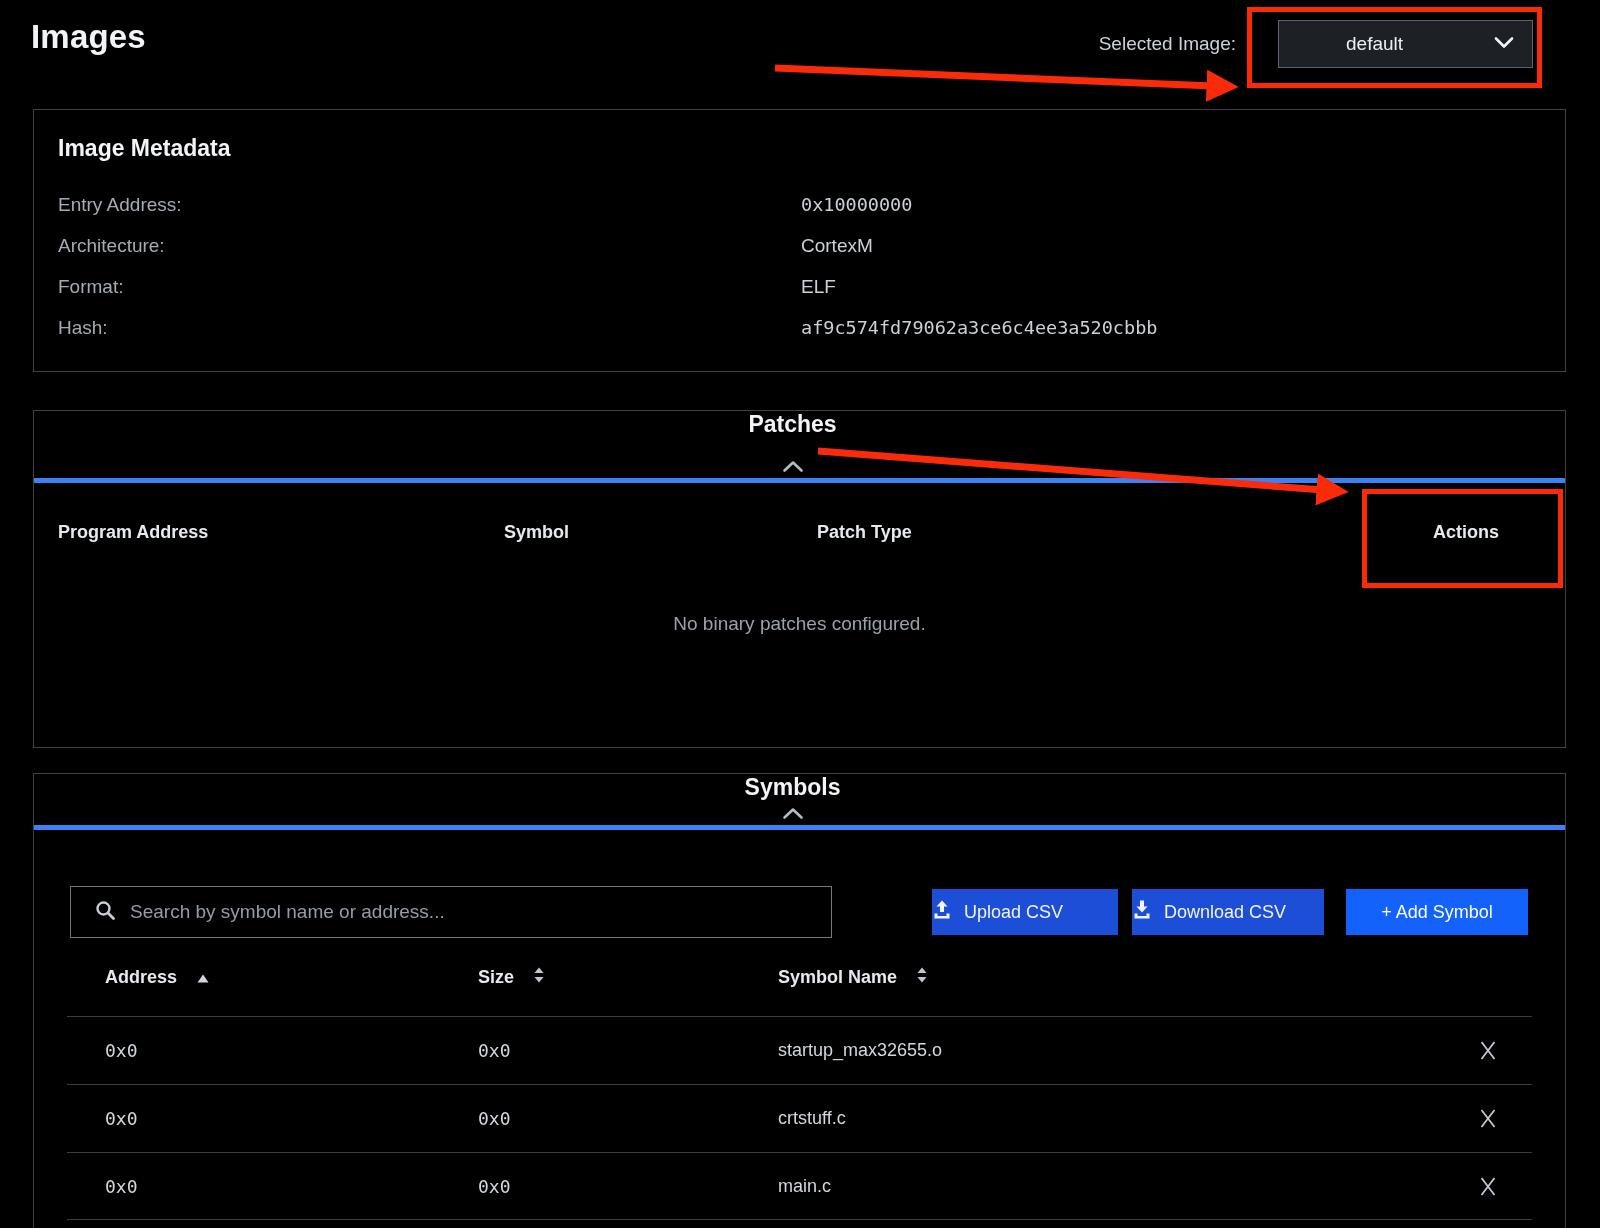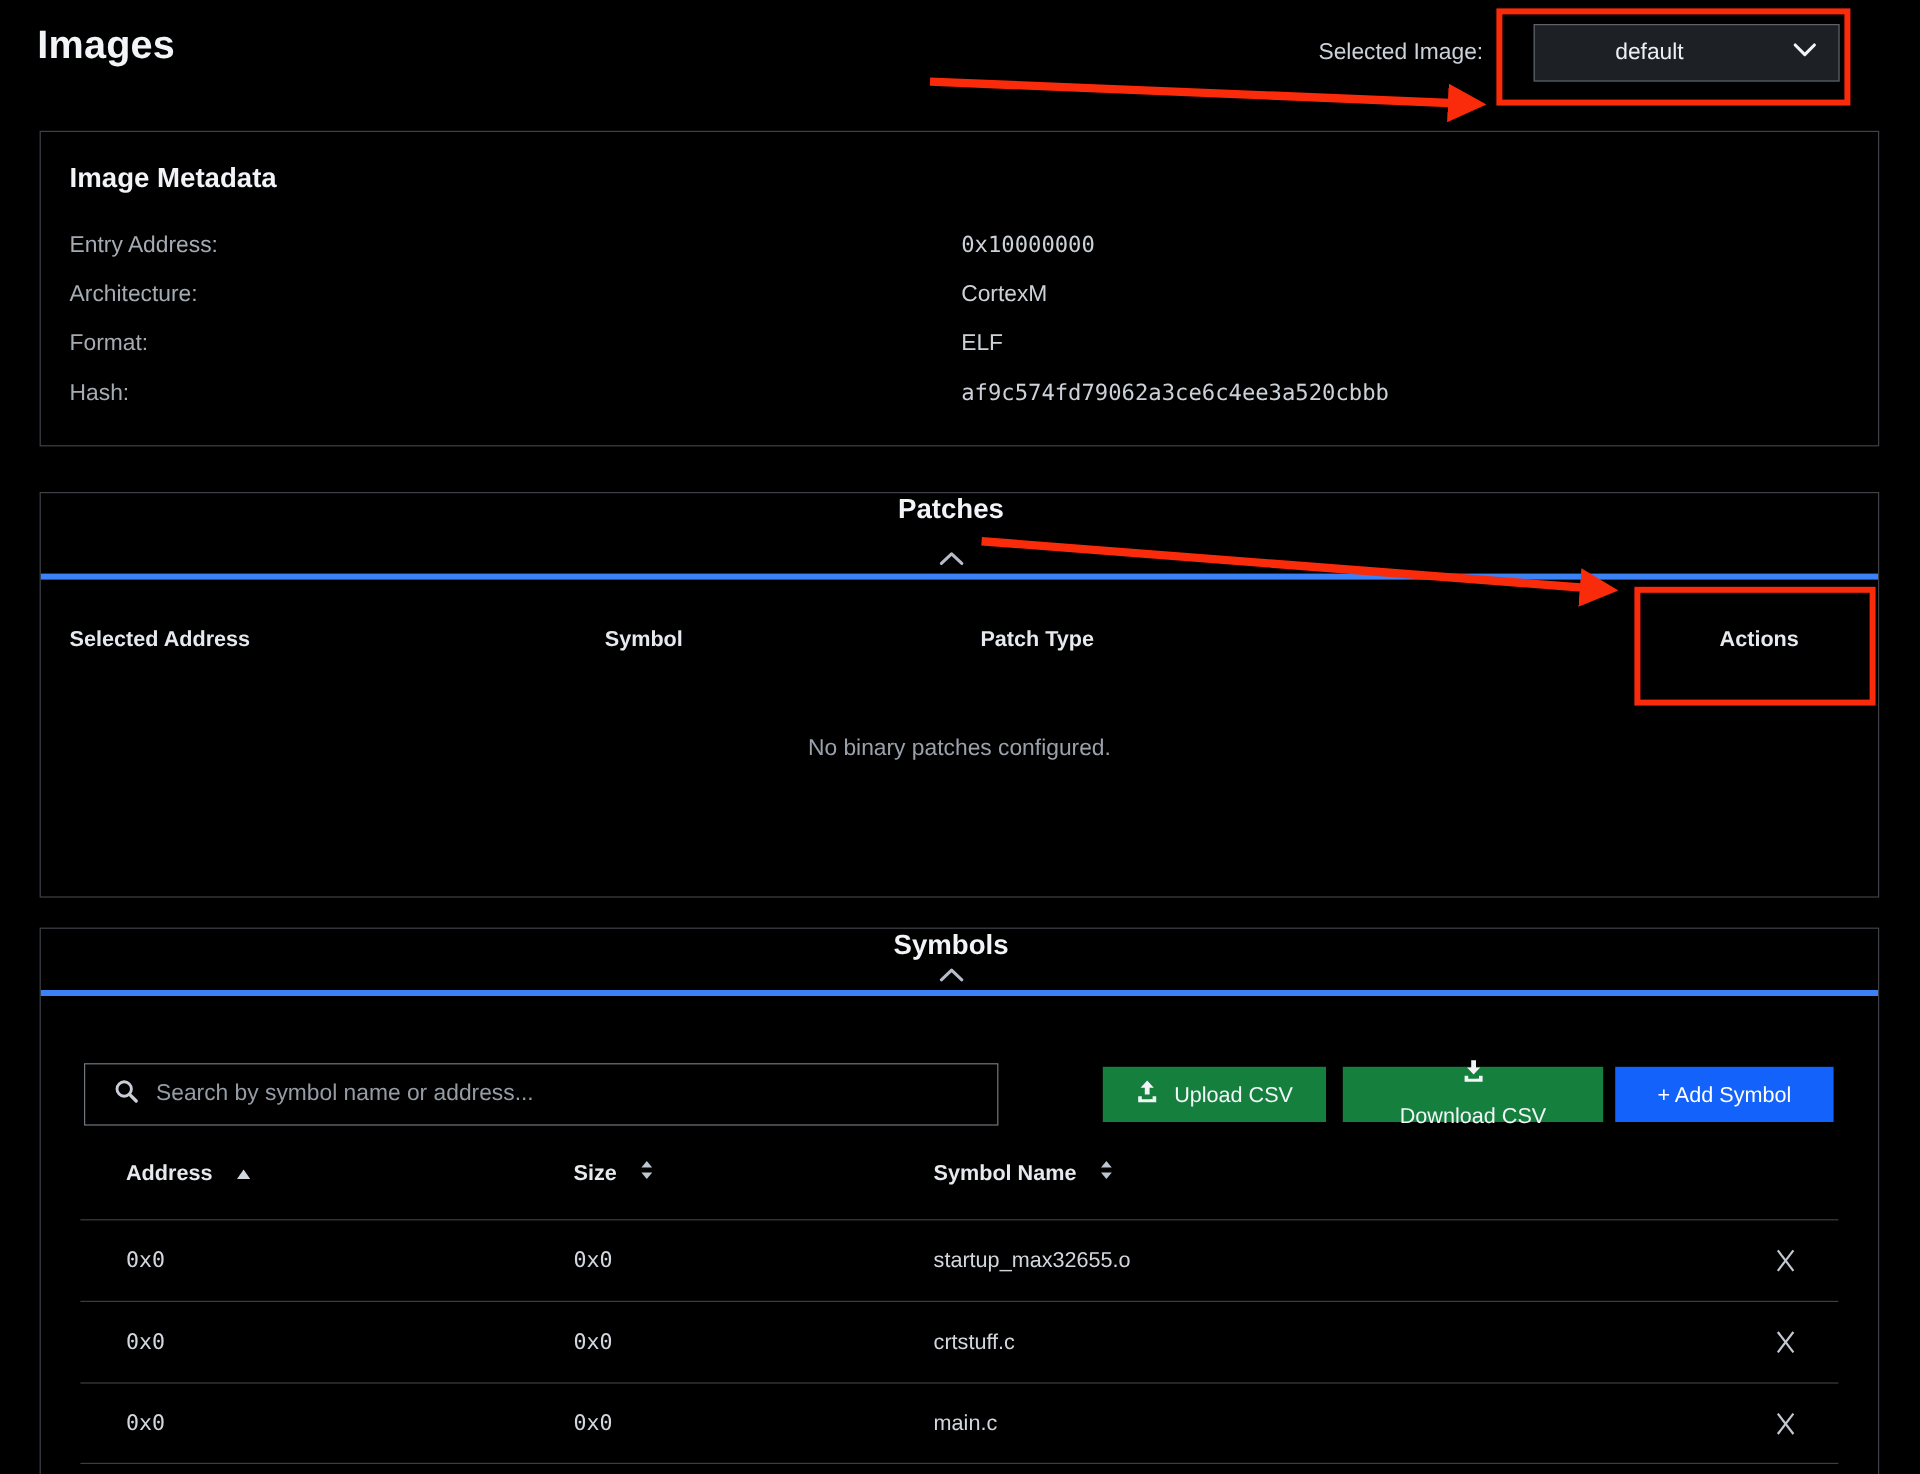--- a/index.html
+++ b/index.html
@@ -51,25 +51,25 @@
 
   
   #symbols-header { height:56px; }
   .sym-toolbar { margin-top:56px; padding:0 37px 0 36px; height:52px;
                  display:flex; align-items:center; }
   .search-box { width:762px; height:52px; border:1px solid #70777f; background:#000;
                 display:flex; align-items:center; padding:0 16px 0 24px; margin-right:auto; }
   .search-box input { flex:1; background:transparent; border:none; outline:none;
                       font-size:19px; color:#e4e7ec; margin-left:14px; font-family:inherit; }
   .search-box input::placeholder { color:#959ca6; }
-  .btn-gray { background:#15803d; color:#f2f4f8; border:none; font-size:18px; height:46px;
-              display:flex; align-items:center; justify-content:center; gap:12px;
+  .btn-gray { background:#1d4ed8; color:#f2f4f8; border:none; font-size:18px; height:46px;
+              display:flex; align-items:center; gap:12px;
               font-family:inherit; cursor:pointer; }
   #upload-csv-btn { width:186px; margin-right:14px; }
-  #download-csv-btn { width:217px; margin-right:10px;flex-direction:column; }
+  #download-csv-btn { width:192px; margin-right:22px; }
   #add-symbol-btn { width:182px; height:46px; }
 
   .sym-table { margin:0 33px; }
   .sym-thead, .sym-row { display:grid; grid-template-columns:371px 300px 1fr 88px; align-items:center; }
   .sym-thead { height:78px; font-size:18px; font-weight:700; color:#e6e9ed; }
   .sym-row { height:68px; border-top:1px solid #3a3e43; font-size:18px; color:#d2d7dd; }
   .sym-row:last-child { border-bottom:1px solid #3a3e43; }
   .s-c1 { padding-left:38px; } .s-c2, .s-c3 { padding-left:40px; }
   .s-c4 { display:flex; justify-content:center; }
   .th-inner { display:inline-flex; align-items:flex-start; gap:20px; cursor:pointer; }
@@ -123,21 +123,21 @@
 <section class="card" id="card-patches">
   <div class="card-header" id="patches-header">
     <span class="card-title">Patches</span>
     <span>
       <svg width="22" height="15" viewBox="0 0 22 15">
           <polyline points="2.5,11.5 11,3.5 19.5,11.5" fill="none" stroke="#b6bcc6" stroke-width="2.6" stroke-linecap="round" stroke-linejoin="round"></polyline>
         </svg>
     </span>
   </div>
   <div class="patches-thead">
-    <span class="p-col1">Selected Address</span>
+    <span class="p-col1">Program Address</span>
     <span class="p-col2">Symbol</span>
     <span class="p-col3">Patch Type</span>
     <span class="p-col4">Actions</span>
   </div>
   <div class="patches-empty">No binary patches configured.</div>
 </section>
 
 <section class="card" id="card-symbols">
   <div class="card-header" id="symbols-header">
     <span class="card-title">Symbols</span>

